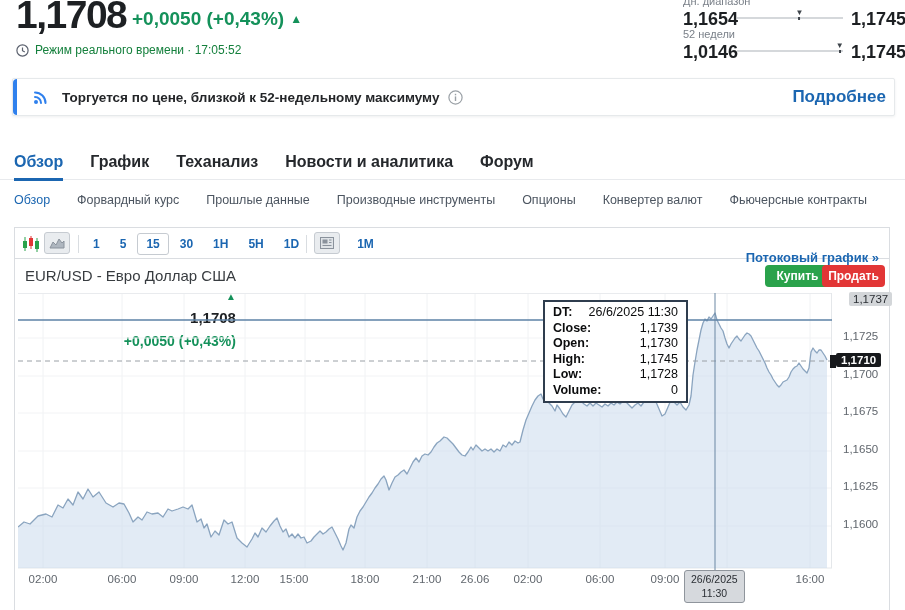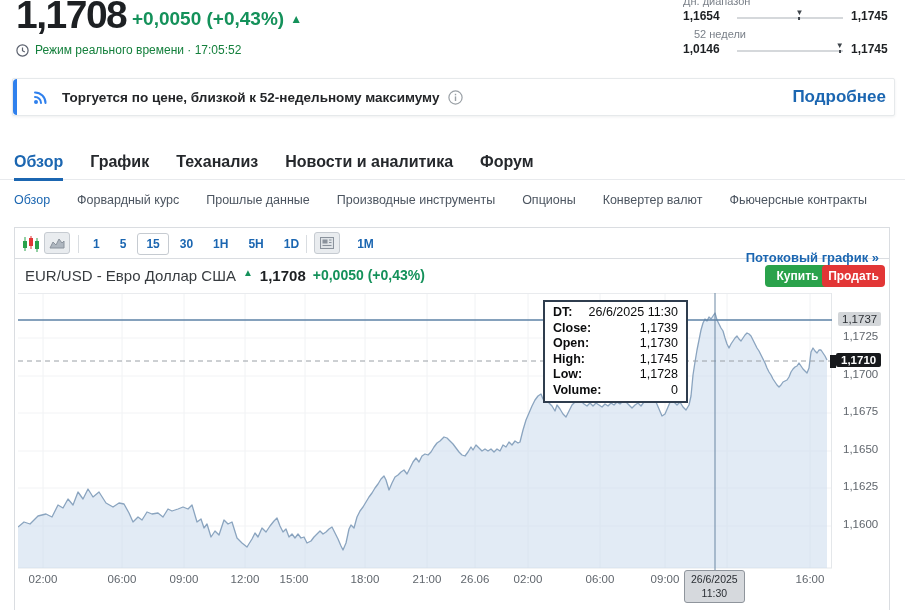--- a/index.html
+++ b/index.html
@@ -8,21 +8,21 @@
   .abs{position:absolute;}
 
   
   .big-price{left:16px;top:-7px;font-size:39px;font-weight:700;letter-spacing:-1.5px;color:#1d2023;}
   .price-change{left:132px;top:8px;font-size:19px;font-weight:700;color:var(--green);}
   .price-change .arr{font-size:12px;margin-left:6px;vertical-align:2px;}
   .realtime{left:16px;top:43px;font-size:12px;color:#15803d;display:flex;align-items:center;gap:6px;}
 
   
   .rng-label{font-size:11px;color:#7a8089;}
-  .rng-num{font-size:12px;font-weight:700;color:#1d2023;text-align:right;}
+  .rng-num{font-size:18px;font-weight:700;color:#1d2023;text-align:right;}
   .track{position:absolute;left:737px;width:106px;height:2px;background:#d5d8db;}
   .marker{position:absolute;top:-8px;transform:translateX(-50%);font-size:8px;color:#3e444a;line-height:8px;}
   .marker::after{content:"";display:block;width:2px;height:3px;background:#3e444a;margin:0 auto;}
 
   
   .alert{left:12px;top:78px;width:881px;height:36px;border:1px solid #e6e9eb;border-radius:2px;
          box-shadow:0 1px 3px rgba(20,30,40,.07);display:flex;align-items:center;background:#fff;}
   .alert-accent{width:4px;height:36px;background:var(--accent-blue);border-radius:6px 0 0 6px;flex:none;}
   .alert-text{font-size:13.5px;font-weight:600;color:#232528;margin-left:12px;}
   .alert .spacer{flex:1;}
@@ -43,21 +43,21 @@
   .toolbar-border{left:14px;top:258px;width:876px;height:0;border-top:1px solid #dadde1;}
   .icon-btn{width:26px;height:22px;background:#e9ecef;border:1px solid #c6cbd1;border-radius:3px;
             display:flex;align-items:center;justify-content:center;cursor:pointer;box-sizing:border-box;}
   .tool-sep{width:1px;height:18px;background:#d9dde1;}
   .intervals{display:flex;gap:2px;align-items:center;}
   .interval{font-size:12px;font-weight:700;color:var(--link-blue);padding:3px 8px;border:1px solid transparent;
             border-radius:3px;cursor:pointer;}
   .interval.active{border-color:#c6cbd1;background:#fff;}
   .stream-link{font-size:13px;font-weight:600;color:var(--link-blue);cursor:pointer;}
 
-  .chart-title{left:25px;top:267px;display:flex;align-items:flex-start;gap:7px;}
+  .chart-title{left:25px;top:267px;display:flex;align-items:flex-end;gap:7px;flex-direction:column;}
   .ct-name{font-size:15px;color:#383c40;}
   .ct-arrow{font-size:10px;color:var(--green);}
   .ct-price{font-size:15px;font-weight:700;color:#1d2023;}
   .ct-change{font-size:14px;font-weight:600;color:var(--green);}
   .btn{height:22px;border-radius:4px;color:#fff;font-size:12px;font-weight:700;display:flex;
        align-items:center;justify-content:center;cursor:pointer;font-family:inherit;border:none;}
   .btn-buy{left:745px;top:265px;width:65px;background:var(--buy-green);margin-left:20px;}
   .btn-sell{left:822px;top:265px;width:63px;background:var(--sell-red);}
 
   
@@ -93,21 +93,21 @@
     </svg>
     <span>Режим реального времени · 17:05:52</span>
   </div>
 
   <div class="abs rng-label" style="left:683px;top:-5px;">Дн. диапазон</div>
   <div class="abs rng-num" style="left:683px;top:9px;">1,1654</div>
   <div class="track" style="top:17px;">
     <span class="marker" id="m-daily" style="left: 59%;">▼</span>
   </div>
   <div class="abs rng-num" style="left:851px;top:9px;">1,1745</div>
-  <div class="abs rng-label" style="left:683px;top:28px;margin-left:11px;">52 недели</div>
+  <div class="abs rng-label" style="left:683px;top:28px;">52 недели</div>
   <div class="abs rng-num" style="left:683px;top:42px;">1,0146</div>
   <div class="track" style="top:50px;">
     <span class="marker" id="m-52w" style="left: 97%;">▼</span>
   </div>
   <div class="abs rng-num" style="left:851px;top:42px;">1,1745</div>
 
   <div class="abs alert">
     <div class="alert-accent"></div>
     <svg width="18" height="18" viewBox="0 0 18 18" style="margin-left:15px;flex:none;">
       <circle cx="4" cy="14" r="2" fill="#2f80ed"></circle>
@@ -212,21 +212,21 @@
       <line x1="18" y1="293.5" x2="832" y2="293.5" stroke="#e9ebee"></line>
       <line x1="18" y1="568" x2="832" y2="568" stroke="#e4e7ea"></line>
       <line x1="831.5" y1="293" x2="831.5" y2="568" stroke="#e4e7ea"></line>
       <path d="M18,527L24,522L30,524L38,516L46,514L52,517L58,505L63,508L68,499L73,505L78,492L83,499L88,489L93,497L99,492L106,503L113,507L119,503L124,504L129,513L133,522L138,517L142,520L147,512L152,514L158,513L163,517L168,509L172,511L178,509L183,507L188,509L192,505L197,522L201,519L204,528L207,524L211,537L215,531L219,535L224,520L228,524L232,522L237,538L242,543L247,547L252,539L255,533L258,537L262,528L266,532L270,526L274,521L277,518L280,526L283,532L286,529L289,537L292,534L295,538L298,534L301,538L304,537L307,543L311,541L314,537L317,534L320,531L323,534L326,532L329,529L332,527L335,533L338,539L341,546L343,550L346,543L349,529L351,525L354,528L357,517L360,511L363,507L366,502L369,497L372,493L375,488L378,484L381,479L384,476L386,480L389,490L392,483L395,477L398,475L401,472L404,470L407,474L410,468L413,462L416,458L419,462L422,456L425,454L428,455L431,452L434,447L437,443L440,441L444,437L447,438L450,441L453,444L456,448L459,452L462,455L465,456L468,452L471,447L473,450L476,445L479,448L482,451L485,449L488,451L491,449L494,452L497,449L500,451L503,445L506,447L509,442L512,445L515,441L518,443L520,442L523,430L526,420L529,413L532,406L535,400L538,396L541,394L543,399L546,397L549,403L552,406L555,411L557,405L560,409L563,414L566,417L569,411L572,405L575,402L578,399L581,401L584,404L587,406L590,403L593,406L596,403L599,405L602,407L605,404L608,406L611,403L614,405L617,402L620,404L623,401L626,402L629,405L632,408L635,405L638,403L641,406L644,402L647,401L650,399L653,400L656,402L659,409L662,416L665,414L668,407L671,400L674,402L677,405L680,402L683,407L686,410L689,405L691,396L693,375L695,362L697,350L699,340L701,330L703,323L705,319L707,321L709,317L711,319L713,316L715,313L717,320L719,324L721,328L723,331L725,338L727,344L729,348L731,344L733,341L735,338L737,336L739,339L741,341L743,338L745,335L747,333L749,334L751,336L753,340L755,344L757,348L759,351L761,355L763,359L765,363L767,368L769,372L771,375L773,379L775,382L777,385L779,387L781,385L783,382L785,381L787,380L789,377L791,372L793,369L795,367L797,366L799,363L801,366L803,369L805,371L807,373L809,368L811,352L813,348L815,351L817,353L819,350L821,350L823,353L825,356L827,360L827,568L18,568Z" fill="rgba(203,219,236,0.55)" stroke="none"></path>
       <path d="M18,527L24,522L30,524L38,516L46,514L52,517L58,505L63,508L68,499L73,505L78,492L83,499L88,489L93,497L99,492L106,503L113,507L119,503L124,504L129,513L133,522L138,517L142,520L147,512L152,514L158,513L163,517L168,509L172,511L178,509L183,507L188,509L192,505L197,522L201,519L204,528L207,524L211,537L215,531L219,535L224,520L228,524L232,522L237,538L242,543L247,547L252,539L255,533L258,537L262,528L266,532L270,526L274,521L277,518L280,526L283,532L286,529L289,537L292,534L295,538L298,534L301,538L304,537L307,543L311,541L314,537L317,534L320,531L323,534L326,532L329,529L332,527L335,533L338,539L341,546L343,550L346,543L349,529L351,525L354,528L357,517L360,511L363,507L366,502L369,497L372,493L375,488L378,484L381,479L384,476L386,480L389,490L392,483L395,477L398,475L401,472L404,470L407,474L410,468L413,462L416,458L419,462L422,456L425,454L428,455L431,452L434,447L437,443L440,441L444,437L447,438L450,441L453,444L456,448L459,452L462,455L465,456L468,452L471,447L473,450L476,445L479,448L482,451L485,449L488,451L491,449L494,452L497,449L500,451L503,445L506,447L509,442L512,445L515,441L518,443L520,442L523,430L526,420L529,413L532,406L535,400L538,396L541,394L543,399L546,397L549,403L552,406L555,411L557,405L560,409L563,414L566,417L569,411L572,405L575,402L578,399L581,401L584,404L587,406L590,403L593,406L596,403L599,405L602,407L605,404L608,406L611,403L614,405L617,402L620,404L623,401L626,402L629,405L632,408L635,405L638,403L641,406L644,402L647,401L650,399L653,400L656,402L659,409L662,416L665,414L668,407L671,400L674,402L677,405L680,402L683,407L686,410L689,405L691,396L693,375L695,362L697,350L699,340L701,330L703,323L705,319L707,321L709,317L711,319L713,316L715,313L717,320L719,324L721,328L723,331L725,338L727,344L729,348L731,344L733,341L735,338L737,336L739,339L741,341L743,338L745,335L747,333L749,334L751,336L753,340L755,344L757,348L759,351L761,355L763,359L765,363L767,368L769,372L771,375L773,379L775,382L777,385L779,387L781,385L783,382L785,381L787,380L789,377L791,372L793,369L795,367L797,366L799,363L801,366L803,369L805,371L807,373L809,368L811,352L813,348L815,351L817,353L819,350L821,350L823,353L825,356L827,360" fill="none" stroke="#8aa4bf" stroke-width="1.3" stroke-linejoin="round"></path>
       <line x1="18" y1="320" x2="832" y2="320" stroke="#5d82a6" stroke-width="1.5"></line>
       <line x1="18" y1="361" x2="832" y2="361" stroke="#9aa0a6" stroke-width="1" stroke-dasharray="5 4"></line>
       <line x1="715" y1="293" x2="715" y2="572" stroke="#6a87a3" stroke-width="1"></line>
     </svg>
   <div id="ylabels">
-      <div class="ylab badge-gray" style="top: 312px;">1,1737</div>
+      <div class="ylab badge-gray" style="top: 292px; margin-left: 11px;">1,1737</div>
       <div class="ylab" style="top: 330px;">1,1725</div>
       <div class="ylab badge-black" style="top: 353px;">1,1710</div>
       <div class="ylab" style="top: 368px;">1,1700</div>
       <div class="ylab" style="top: 405px;">1,1675</div>
       <div class="ylab" style="top: 443px;">1,1650</div>
       <div class="ylab" style="top: 480px;">1,1625</div>
       <div class="ylab" style="top: 518px;">1,1600</div>
     </div>
   <div id="xlabels">
       <div class="xlab" style="left: 43px;">02:00</div>

